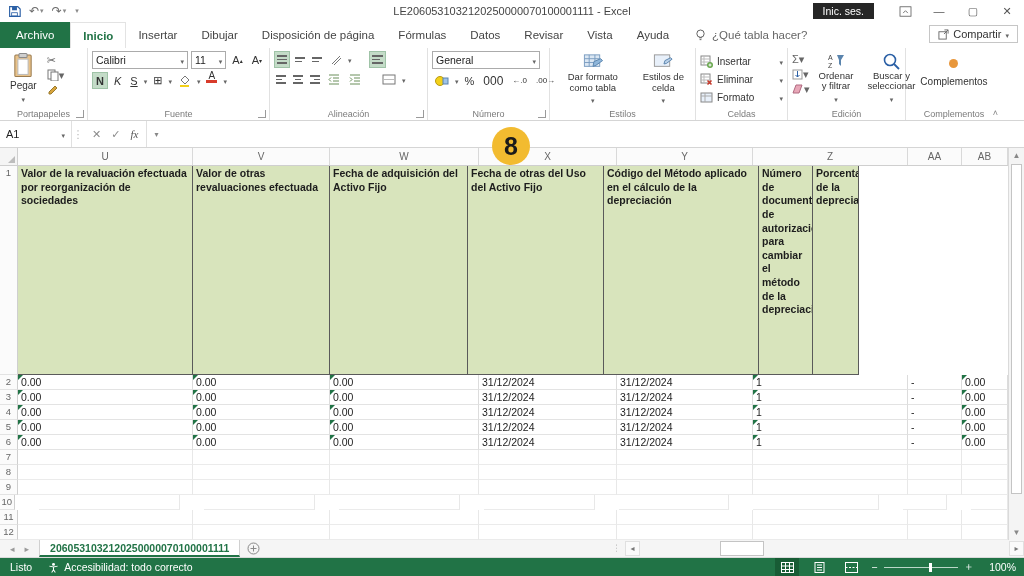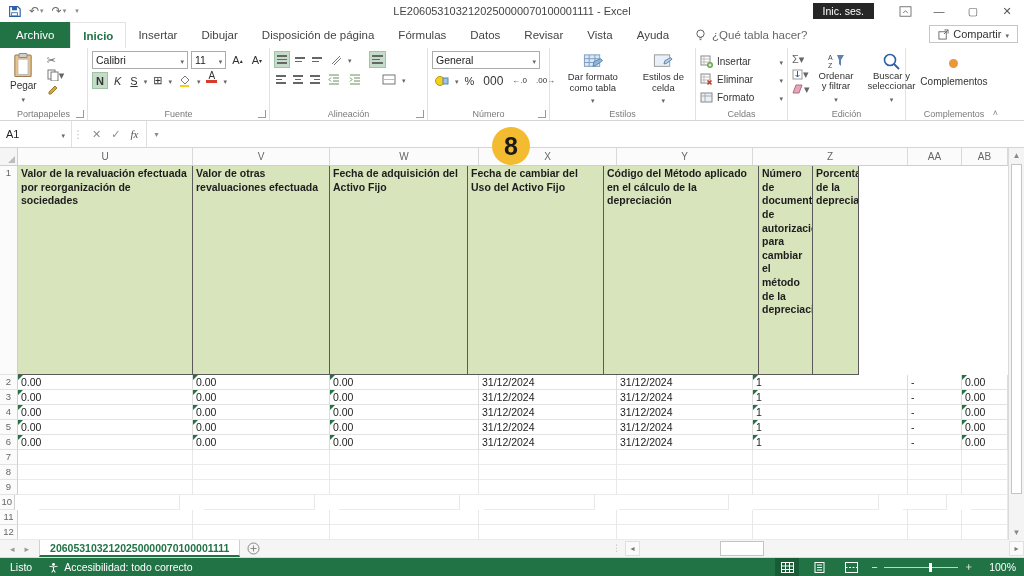--- a/index.html
+++ b/index.html
@@ -454,21 +454,21 @@
         <div class="ch" style="width: 155px;">Z</div>
         <div class="ch" style="width: 54px;">AA</div>
         <div class="ch" style="width: 46px;">AB</div>
       </div>
     <div class="rowsarea" id="rowsarea">
         <div class="grow row1" style="height: 209px;">
           <div class="rnum">1</div>
           <div class="hcell" style="width: 175px;">Valor de la revaluación efectuada por reorganización de sociedades</div>
           <div class="hcell" style="width: 137px;">Valor de otras revaluaciones efectuada</div>
           <div class="hcell" style="width: 138px;">Fecha de adquisición del Activo Fijo</div>
-          <div class="hcell" style="width: 136px;">Fecha de cambiar del Uso del Activo Fijo</div>
+          <div class="hcell" style="width: 136px;">Fecha de otras del Uso del Activo Fijo</div>
           <div class="hcell" style="width: 155px;">Código del Método aplicado en el cálculo de la depreciación</div>
           <div class="hcell" style="width: 54px;">Número de documento de autorización para cambiar el método de la depreciación</div>
           <div class="hcell" style="width: 46px;">Porcentaje de la depreciación</div>
         </div>
         <div class="grow datarow" style="height: 15px;">
           <div class="rnum">2</div>
           <div class="dcell flag" style="width: 175px;">0.00</div>
           <div class="dcell flag" style="width: 137px;">0.00</div>
           <div class="dcell flag" style="width: 149px;">0.00</div>
           <div class="dcell" style="width: 138px;">31/12/2024</div>

